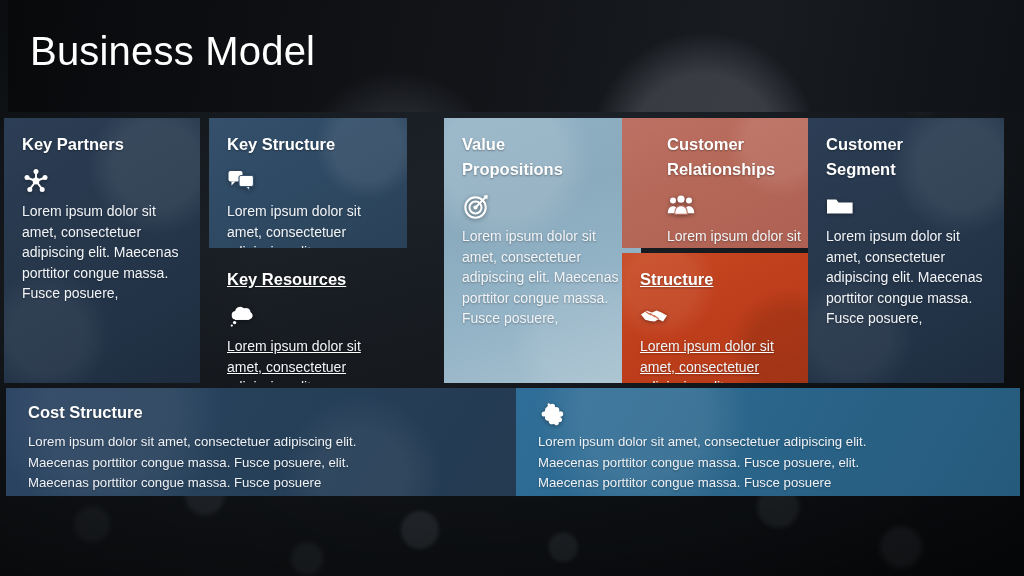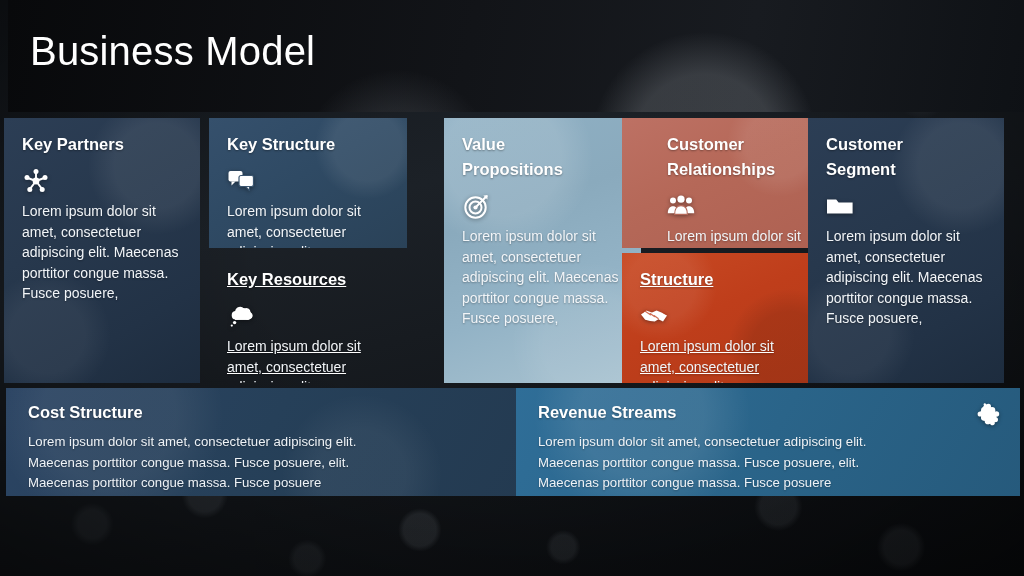--- a/index.html
+++ b/index.html
@@ -394,21 +394,20 @@
       </div>
       <div class="bar-body">
         <div>Lorem ipsum dolor sit amet, consectetuer  adipiscing elit.</div>
         <div>Maecenas porttitor congue massa. Fusce posuere, elit.</div>
         <div>Maecenas porttitor congue massa. Fusce posuere</div>
       </div>
     </div>
 
     <div class="bar bar-right tint-bar-blue">
       <div class="bar-head">
-        <div class="bar-title">Revenue Streams</div>
         <div class="bar-icon">
           <svg width="26" height="26" viewBox="0 0 26 26">
             <path d="M9.2 2.2 C11.3 2.2 12.2 3.6 11.7 5.2 C13.1 4.3 14.6 4.6 15.4 5.9
                      C16.2 7.2 15.6 8.6 14.2 9.3 C15.9 9 17.2 9.9 17.4 11.6
                      C18.9 10.4 20.6 10.6 21.6 11.9 C22.6 13.3 22.2 15.1 20.7 16
                      C22.2 16.2 23.2 17.4 23 18.9 C22.8 20.5 21.4 21.5 19.7 21.1
                      C20.3 22.6 19.6 24 18 24.3 C16.4 24.6 15.1 23.6 14.9 22
                      C13.9 23.4 12.2 23.7 10.9 22.8 C9.6 21.9 9.3 20.2 10.3 18.8
                      C8.8 19.5 7.2 19 6.5 17.6 C5.8 16.3 6.4 14.7 7.9 14
                      C6.3 13.8 5.3 12.6 5.5 11 C5.7 9.5 7 8.5 8.6 8.8

